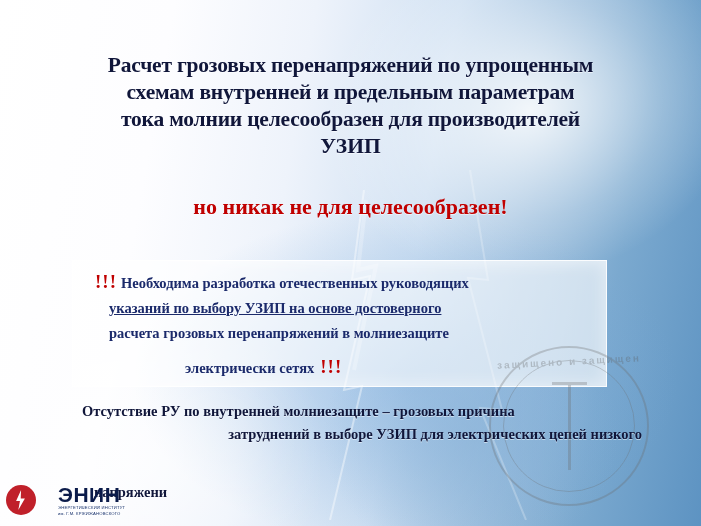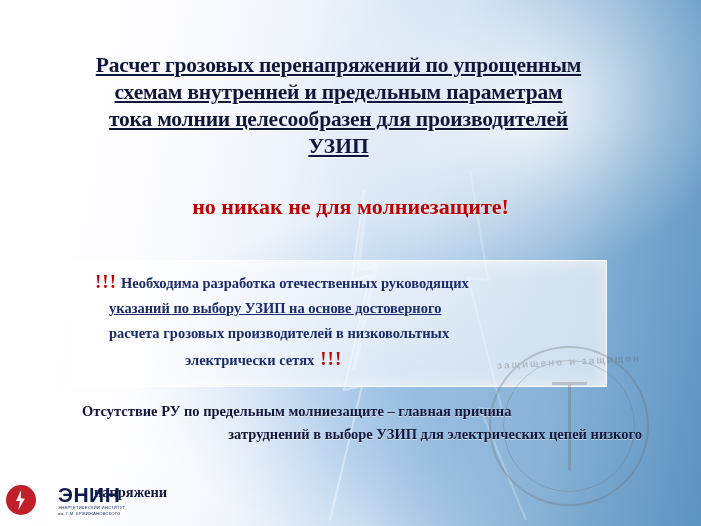--- a/index.html
+++ b/index.html
@@ -45,31 +45,30 @@
   .bolt {
     position: absolute;
     pointer-events: none;
     opacity: .55;
   }
   .bolt svg { display:block; }
 
   
   .title-block {
     position: absolute;
-    left: 8px;
+    left: 20px;
     top: 52px;
     width: 661px;
     text-align: center;
     color: #10163a;
     font-weight: bold;
     font-size: 21.5px;
     line-height: 27px;
     letter-spacing: -0.2px;
     text-shadow: 0 1px 0 rgba(255,255,255,0.6);
-    text-decoration: underline;
   }
   .title-line { display: block; white-space: nowrap; }
   .title-line.l4 { letter-spacing: 0; }
 
   .subtitle {
     position: absolute;
     left: 20px;
     top: 193px;
     width: 661px;
     text-align: center;
@@ -98,21 +97,21 @@
     width: 512px;
     color: #1b2a6b;
     font-weight: bold;
     font-size: 14.5px;
     line-height: 25px;
   }
   .callout-text .row { display: block; }
   .callout-text .row.r1 { padding-left: 10px; }
   .callout-text .row.r2 { padding-left: 24px; text-decoration: underline; }
   .callout-text .row.r3 { padding-left: 24px; }
-  .callout-text .row.r4 { padding-left: 100px; }
+  .callout-text .row.r4 { padding-left: 100px; margin-top: 8px; }
   .bang {
     color: #c00000;
     font-size: 19px;
     font-weight: bold;
     letter-spacing: 1px;
   }
   .bang-lead { margin-right: 4px; }
   .bang-tail { margin-left: 6px; }
 
   
@@ -255,37 +254,37 @@
     </svg>
   </div>
 
   <div class="title-block">
     <span class="title-line l1">Расчет грозовых перенапряжений по упрощенным</span>
     <span class="title-line l2">схемам внутренней и предельным параметрам</span>
     <span class="title-line l3">тока молнии целесообразен для производителей</span>
     <span class="title-line l4">УЗИП</span>
   </div>
 
-  <div class="subtitle">но никак не для молниезащите!</div>
+  <div class="subtitle">но никак не для целесообразен!</div>
 
   <div class="callout">
     <div class="callout-text">
       <span class="row r1">
         <span class="bang bang-lead">!!!</span><span>Необходима разработка отечественных руководящих</span>
       </span>
       <span class="row r2">указаний по выбору УЗИП на основе достоверного</span>
-      <span class="row r3">расчета грозовых производителей в низковольтных</span>
+      <span class="row r3">расчета грозовых перенапряжений в молниезащите</span>
       <span class="row r4">
         <span>электрически сетях</span><span class="bang bang-tail">!!!</span>
       </span>
     </div>
   </div>
 
   <div class="bottom-text">
-    <span class="row b1">Отсутствие РУ по предельным молниезащите – главная причина</span>
+    <span class="row b1">Отсутствие РУ по внутренней молниезащите – грозовых причина</span>
     <span class="row b2">затруднений в выборе УЗИП для электрических цепей низкого</span>
     <span class="row b3">напряжени</span>
   </div>
 
   <div class="stamp">
     <div class="stamp-ring"></div>
     <div class="stamp-ring inner"></div>
     <div class="stamp-center"></div>
     <div class="stamp-top-text">защищено  и  защищен</div>
   </div>

